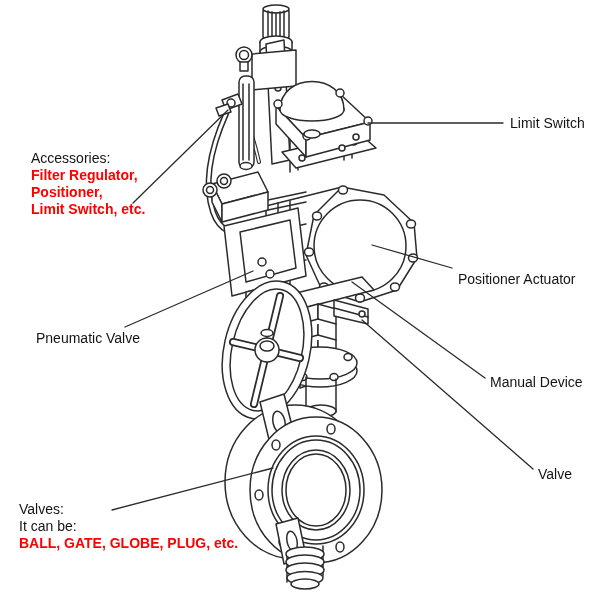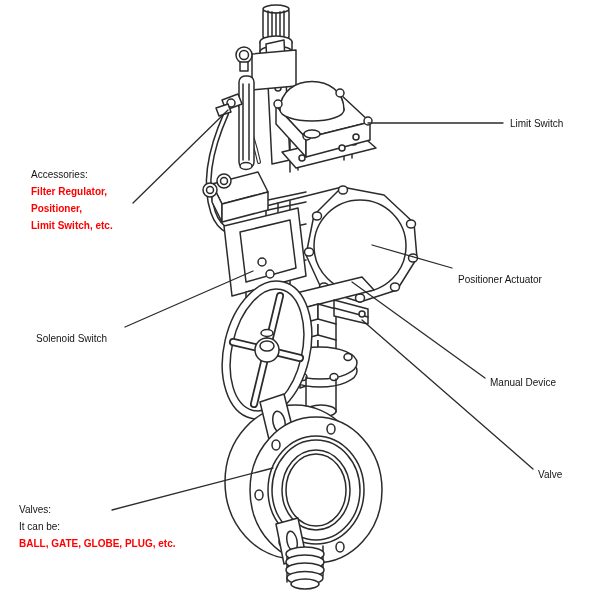--- a/index.html
+++ b/index.html
@@ -2,21 +2,21 @@
 <html><head>
 <meta charset="utf-8">
 <style>
   html,body{margin:0;padding:0;background:#ffffff;}
   .stage{
     position:relative;width:600px;height:600px;background:#ffffff;overflow:hidden;
     font-family:"Liberation Sans", sans-serif;
   }
   .stage svg{position:absolute;left:0;top:0;}
   .label{
-    position:absolute;color:#141414;font-size:10px;line-height:17px;white-space:nowrap;
+    position:absolute;color:#141414;font-size:14px;line-height:17px;white-space:nowrap;
   }
   .label .red{color:#fe0000;font-weight:700;}
   .multiline div{white-space:nowrap;}
   svg path, svg ellipse, svg circle, svg rect, svg line{
     vector-effect:non-scaling-stroke;
   }
 </style>
 </head>
 <body>
 
@@ -196,28 +196,28 @@
       <line x1="133" y1="203" x2="228" y2="110"></line>
       <line x1="125" y1="327" x2="253" y2="271"></line>
       <line x1="112" y1="510" x2="273" y2="468"></line>
       <line x1="368" y1="123" x2="503" y2="123"></line>
       <line x1="372" y1="245" x2="452" y2="268"></line>
       <line x1="352" y1="282" x2="485" y2="378"></line>
       <line x1="362" y1="320" x2="533" y2="469"></line>
     </g>
   </svg>
 
-  <div class="label multiline" style="left:31px;top:166px;">
+  <div class="label multiline" style="left:31px;top:150px;">
     <div>Accessories:</div>
     <div class="red">Filter Regulator,</div>
     <div class="red">Positioner,</div>
     <div class="red">Limit Switch, etc.</div>
   </div>
 
-  <div class="label" style="left:36px;top:330px;">Solenoid Switch</div>
+  <div class="label" style="left:36px;top:330px;">Pneumatic Valve</div>
 
   <div class="label multiline" style="left:19px;top:501px;">
     <div>Valves:</div>
     <div>It can be:</div>
     <div class="red">BALL, GATE, GLOBE, PLUG, etc.</div>
   </div>
 
   <div class="label" style="left:510px;top:115px;">Limit Switch</div>
 
   <div class="label" style="left:458px;top:271px;">Positioner Actuator</div>

